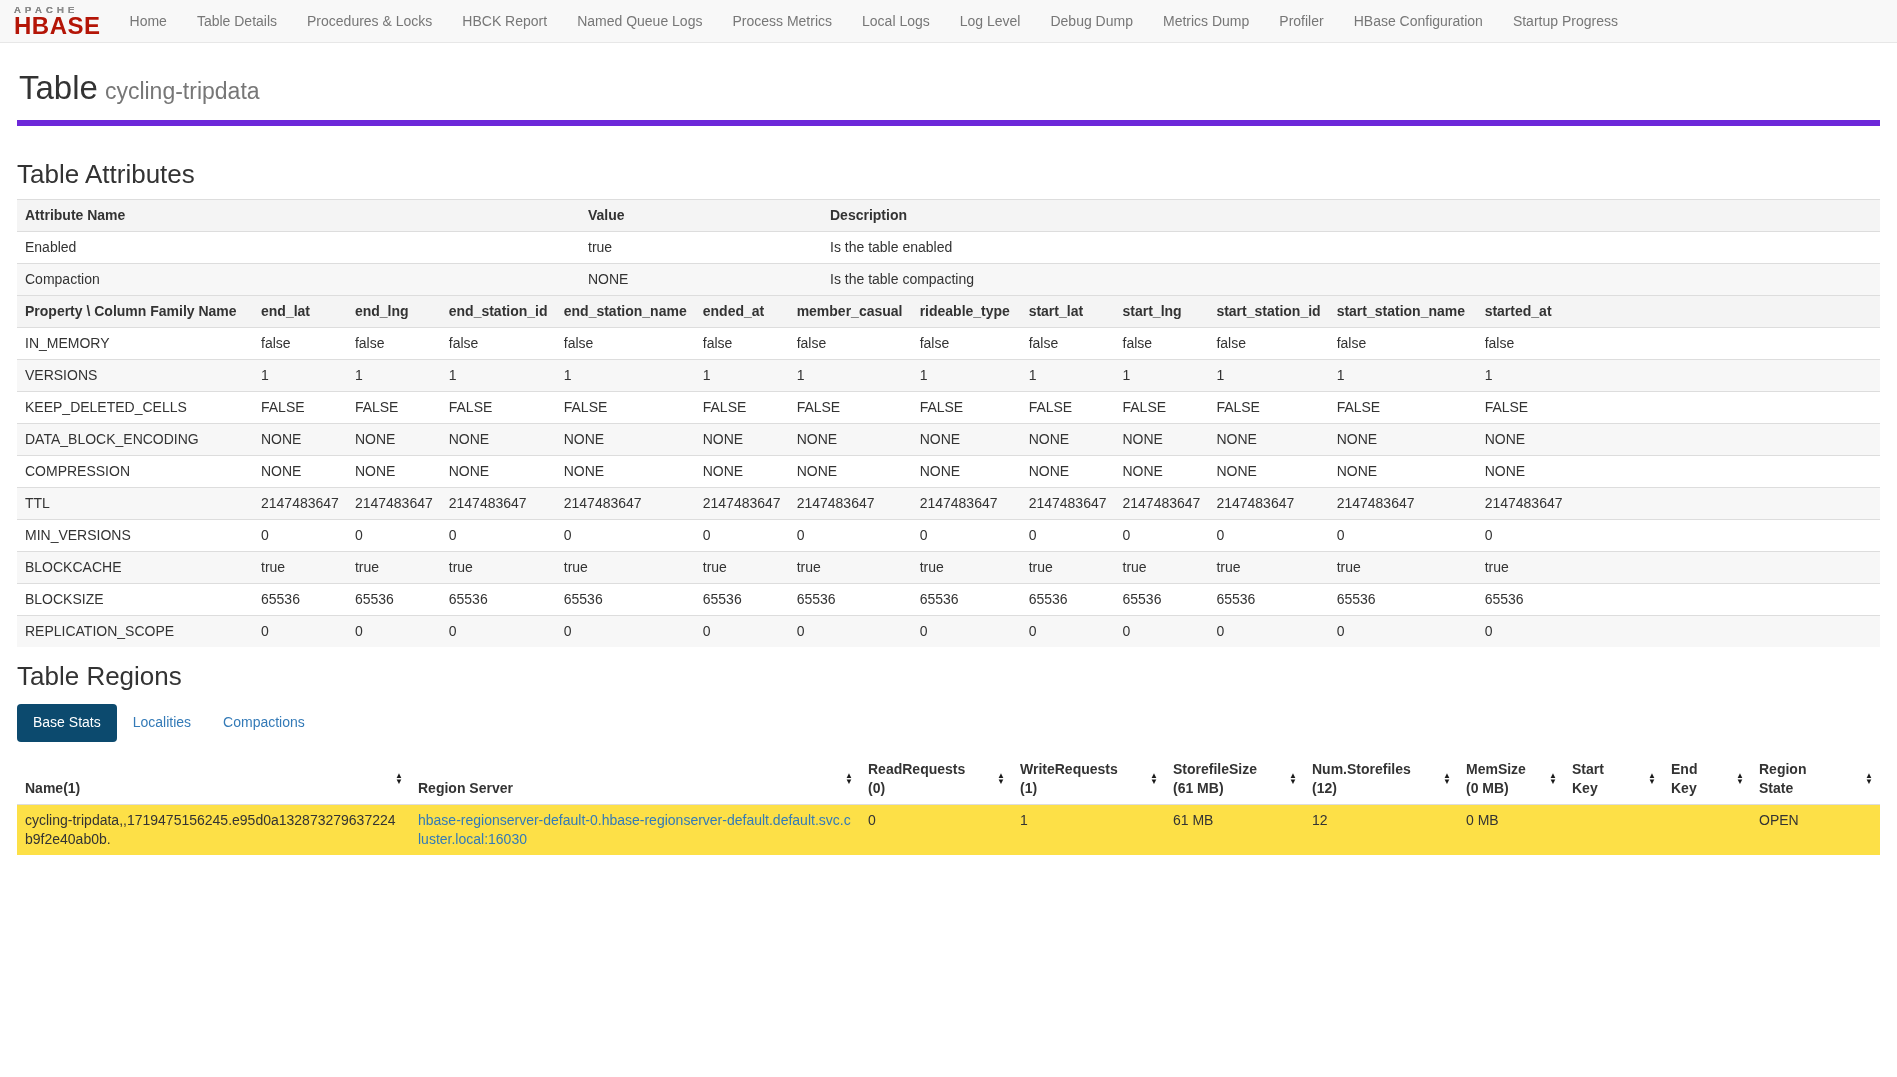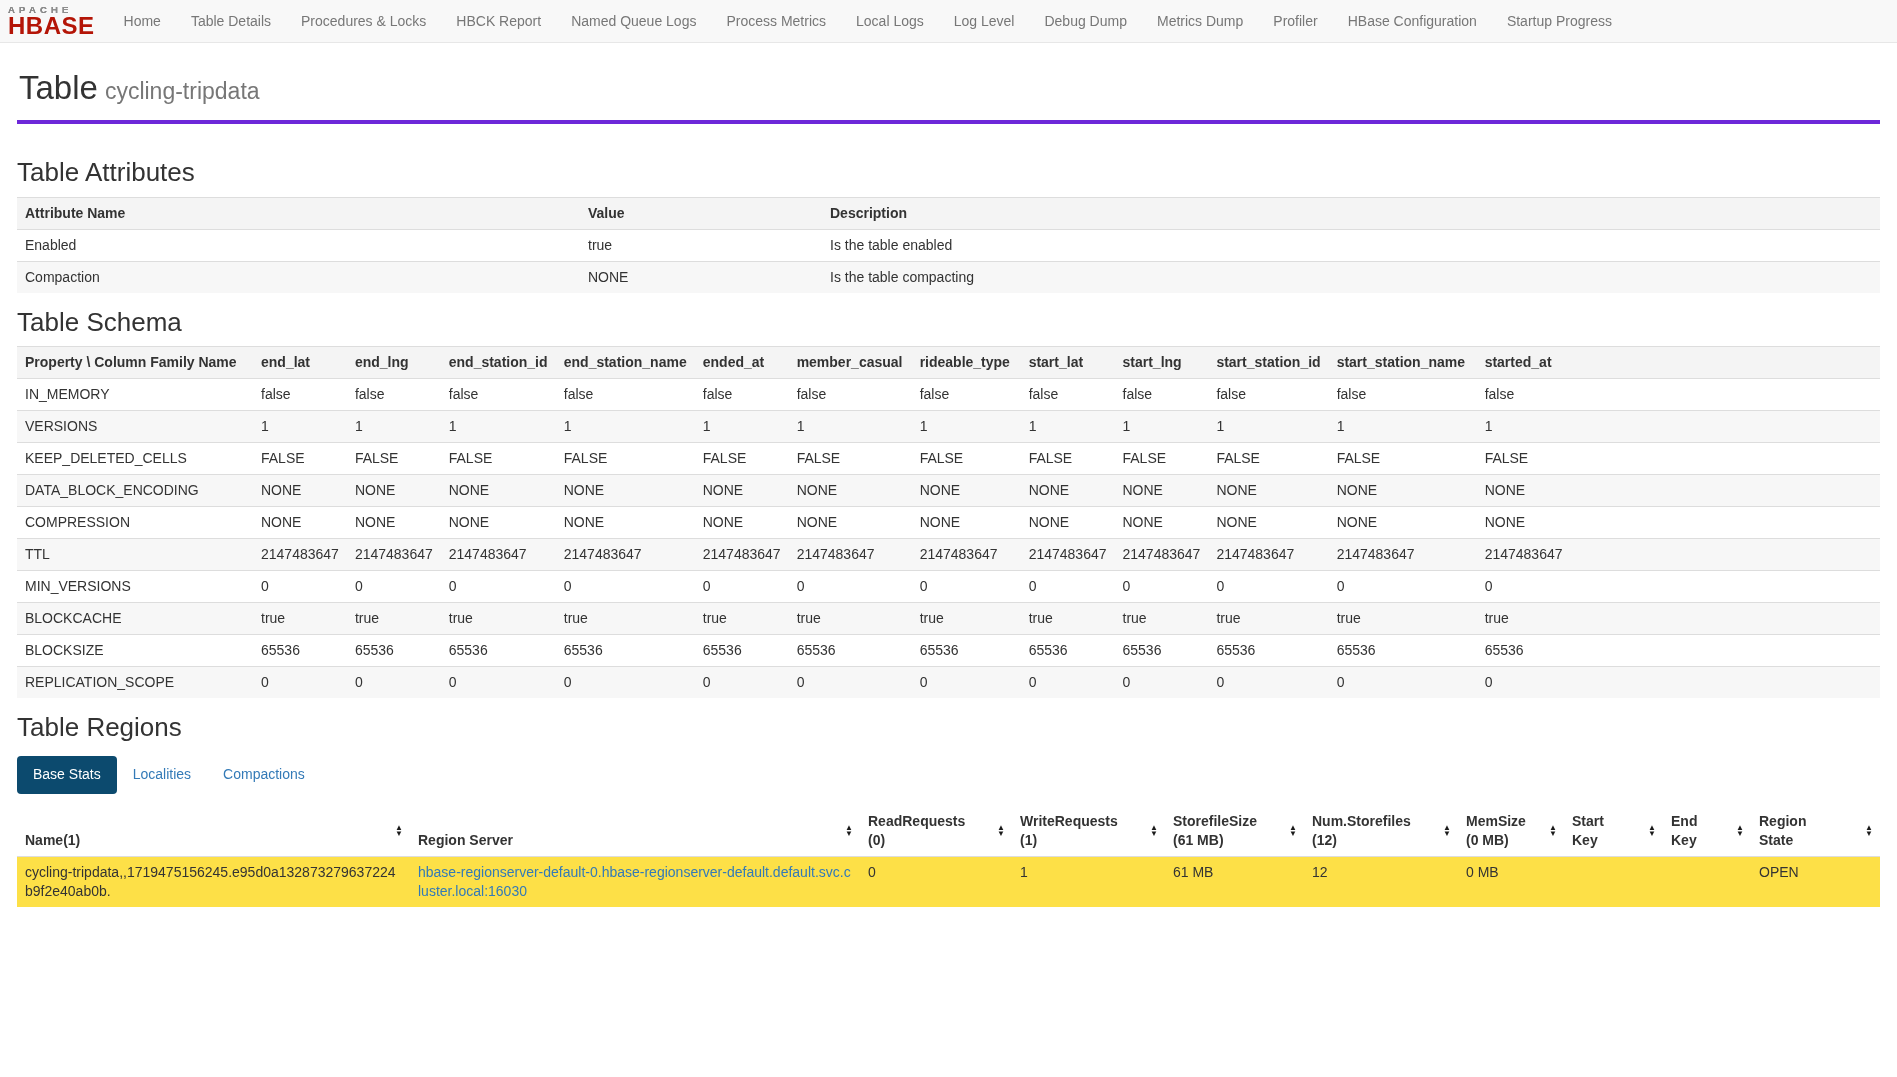--- a/index.html
+++ b/index.html
@@ -12,21 +12,21 @@
     width: 1897px;
   }
 
   
   .navbar {
     display: flex;
     align-items: center;
     background: #f8f8f8;
     border-bottom: 1px solid #e7e7e7;
     height: 43px;
-    padding-left: 2px;
+    padding-left: 8px;
   }
   .logo {
     display: flex;
     flex-direction: column;
     justify-content: center;
     padding: 1px 14px 2px 6px;
     cursor: pointer;
     line-height: 1;
   }
   .logo-top {
@@ -50,21 +50,21 @@
     color: #777;
     font-size: 14px;
     cursor: pointer;
     white-space: nowrap;
   }
 
   
   .container { padding: 0 17px 40px 17px; }
   .page-header {
     margin: 27px 0 34px 0;
-    border-bottom: 4px solid #6d28d9;
+    border-bottom: 6px solid #6d28d9;
     padding: 0 0 14px 2px;
   }
   .page-header h1 { margin: 0; font-size: 33px; font-weight: 500; color: #333; line-height: 1.1; }
   .page-header h1 small { font-size: 23px; color: #777; font-weight: 400; margin-left: 7px; }
 
   h2.section-heading { font-size: 26px; font-weight: 500; color: #333; margin: 15px 0 10px 0; line-height: 1.1; }
 
   
   table { border-collapse: collapse; width: 100%; font-size: 14px; }
   th, td {
@@ -202,21 +202,20 @@
           <tr>
             <td>Compaction</td>
             <td>NONE</td>
             <td>Is the table compacting</td>
           </tr>
         </tbody>
     </table>
   </section>
 
   <section>
-    <h2 class="section-heading">Table Schema</h2>
     <table id="schema-table" class="head-gray striped">
       <thead>
           <tr id="schema-head-row">
             <th>Property \ Column Family Name</th>
             <th>end_lat</th>
             <th>end_lng</th>
             <th>end_station_id</th>
             <th>end_station_name</th>
             <th>ended_at</th>
             <th>member_casual</th>

